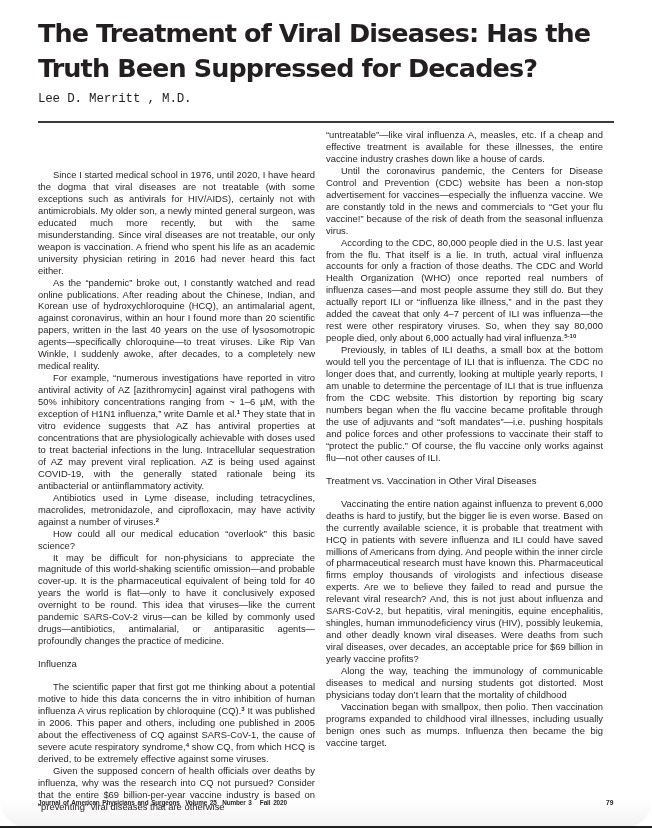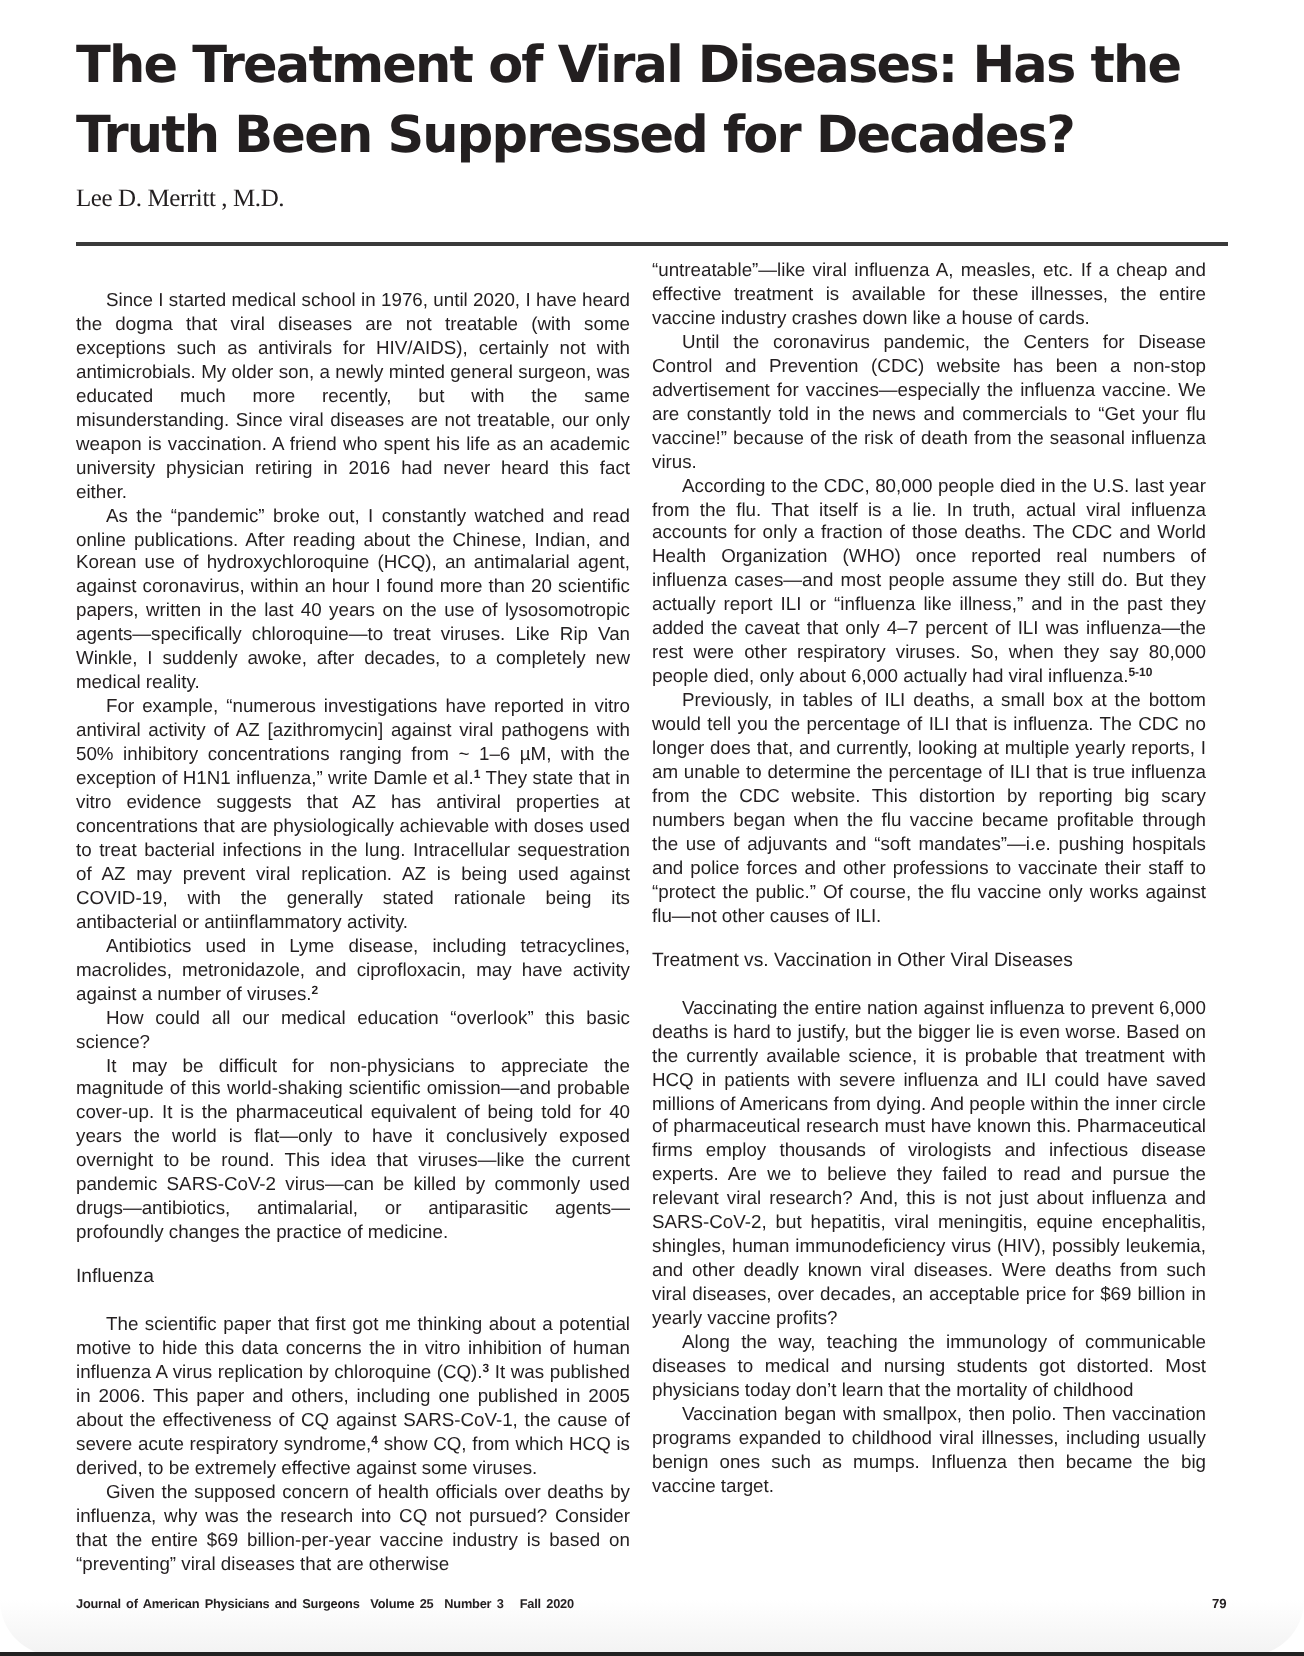--- a/index.html
+++ b/index.html
@@ -12,34 +12,34 @@
   }
   .page { position: absolute; left: 0; top: 0; width: 652px; height: 828px; background: linear-gradient(#ffffff 0, #ffffff 800px, #f3f3f3 826px); border-radius: 28px; }
   .title {
     position: absolute; left: 38px; top: 16px; width: 600px;
     font-family: "DejaVu Sans", sans-serif;
     font-weight: bold; font-size: 25.5px; line-height: 35px;
     letter-spacing: -0.9px; color: #231f20; margin: 0;
   }
   .author {
     position: absolute; left: 38px; top: 92px;
-    font-family: Liberation Serif, serif;
+    font-family: Liberation Mono, monospace;
     font-size: 12.5px; color: #231f20; letter-spacing: -0.2px;
   }
   .rule {
     position: absolute; left: 38px; top: 121px; width: 576px; height: 2px;
     background: #3a3a3a;
   }
   .col {
     position: absolute; top: 129px; width: 277px;
     font-family: "Liberation Sans", sans-serif;
     font-size: 9.4px; line-height: 11.95px; color: #231f20;
     text-align: justify; hyphens: none;
   }
-  .col.left { left: 38px; top: 144px; }
+  .col.left { left: 38px; top: 169px; }
   .col.right { left: 326px; top: 129px; }
   .col p { margin: 0; text-indent: 15px; }
   .col p.noindent { text-indent: 0; }
   .col h2 {
     font-family: "Liberation Sans", sans-serif;
     font-weight: normal; font-size: 9.6px; margin: 11px 0 11px 0; line-height: 12px;
     text-align: left;
   }
   sup { font-size: 6px; line-height: 0; vertical-align: 3px; font-weight: bold; }
   .footer-journal {

